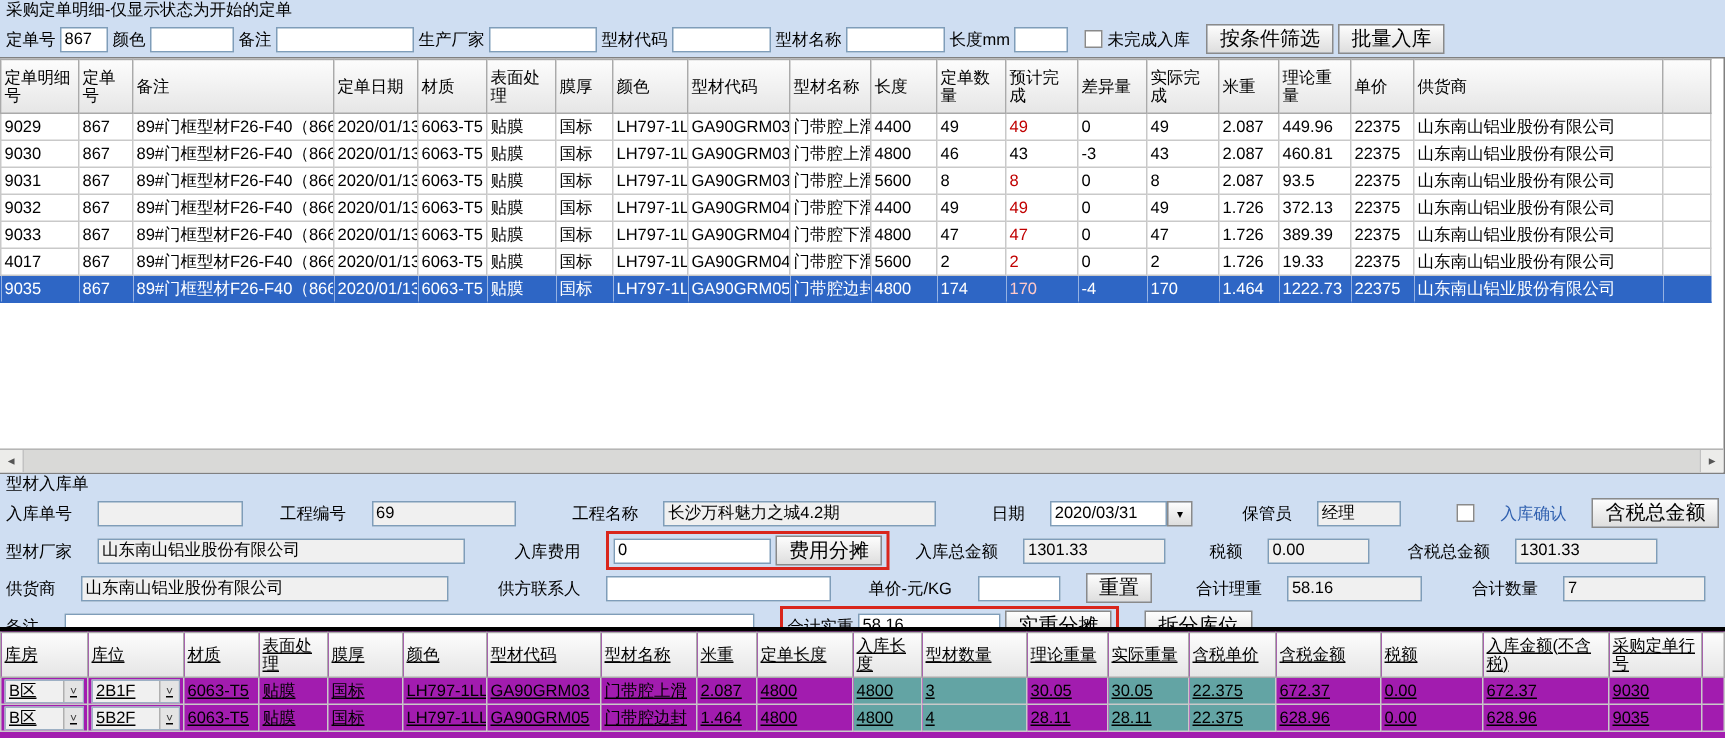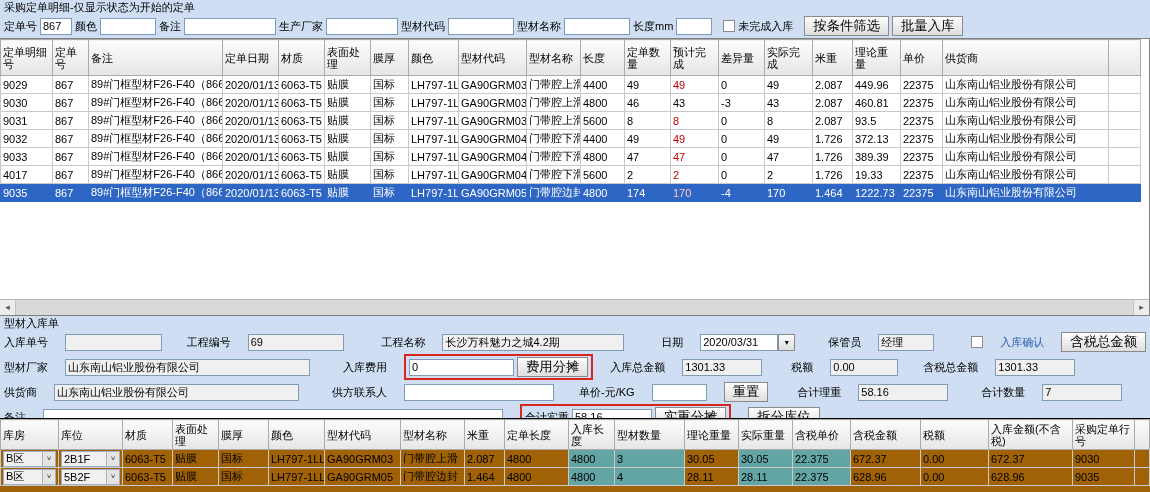--- a/index.html
+++ b/index.html
@@ -48,29 +48,29 @@
   }
   .hscroll .arr { width:16px; background:#ececea; border-right:1px solid #c2c2c2; text-align:center; line-height:15px; font-size:9px; color:#555; }
   .hscroll .arr.r { border-right:none; border-left:1px solid #c2c2c2; }
   .hscroll .thumb { flex:1; background:#d9d9d7; }
 
   
   .bluepanel { height:102px; padding:1px 4px; overflow:hidden; }
   .ptitle { height:13px; line-height:13px; }
   .formrow { display:flex; align-items:center; margin:2px 0; gap:17px; }
   .w100{width:100px}.w160{width:188px}.w78{width:78px}.w58{width:58px}.w245{width:245px}
-  .w105{width:105px}.w95{width:80px}.w68{width:68px}.w150{width:150px}.w55{width:55px}
+  .w105{width:105px}.w95{width:95px}.w68{width:68px}.w150{width:150px}.w55{width:55px}
   .w90{width:90px}.w460{width:460px}
   .dropbtn { width:17px; height:17px; border:1px solid #8a8a8a; background:linear-gradient(#fdfdfd,#dedede); text-align:center; line-height:15px; font-size:8px; flex:none; }
   .datewrap { display:flex; }
   .bluelabel { color:#3161b0; }
   .redbox { display:flex; align-items:center; gap:3px; border:2px solid #d9261c; padding:1px 3px; background:transparent; }
 
   
-  .grid2wrap { height:74px; background:#a16207; border-top:1px solid #000000; overflow:hidden; }
+  .grid2wrap { height:74px; background:#a21caf; border-top:3px solid #000000; overflow:hidden;text-decoration:underline; }
   .t2 { width:1150px; }
   .t2 th { height:30px; }
   .t2 tbody td:nth-child(11), .t2 tbody td:nth-child(12),
   .t2 tbody td:nth-child(14), .t2 tbody td:nth-child(15) { background:#63a4a4; }
   .combo { display:flex; align-items:center; height:16px; border:1px solid #9db0c4; background:#f0f0f0; }
   .combo .cv { flex:1; padding:0 2px; overflow:hidden; white-space:nowrap; }
   .combo .ca { width:13px; height:14px; flex:none; background:#e4e4e4; border-left:1px solid #b0b0b0; font-size:8px; text-align:center; line-height:13px; color:#333; }
   .sliver { border-left:1px solid #c9c9c9; }
 </style>
 </head>

